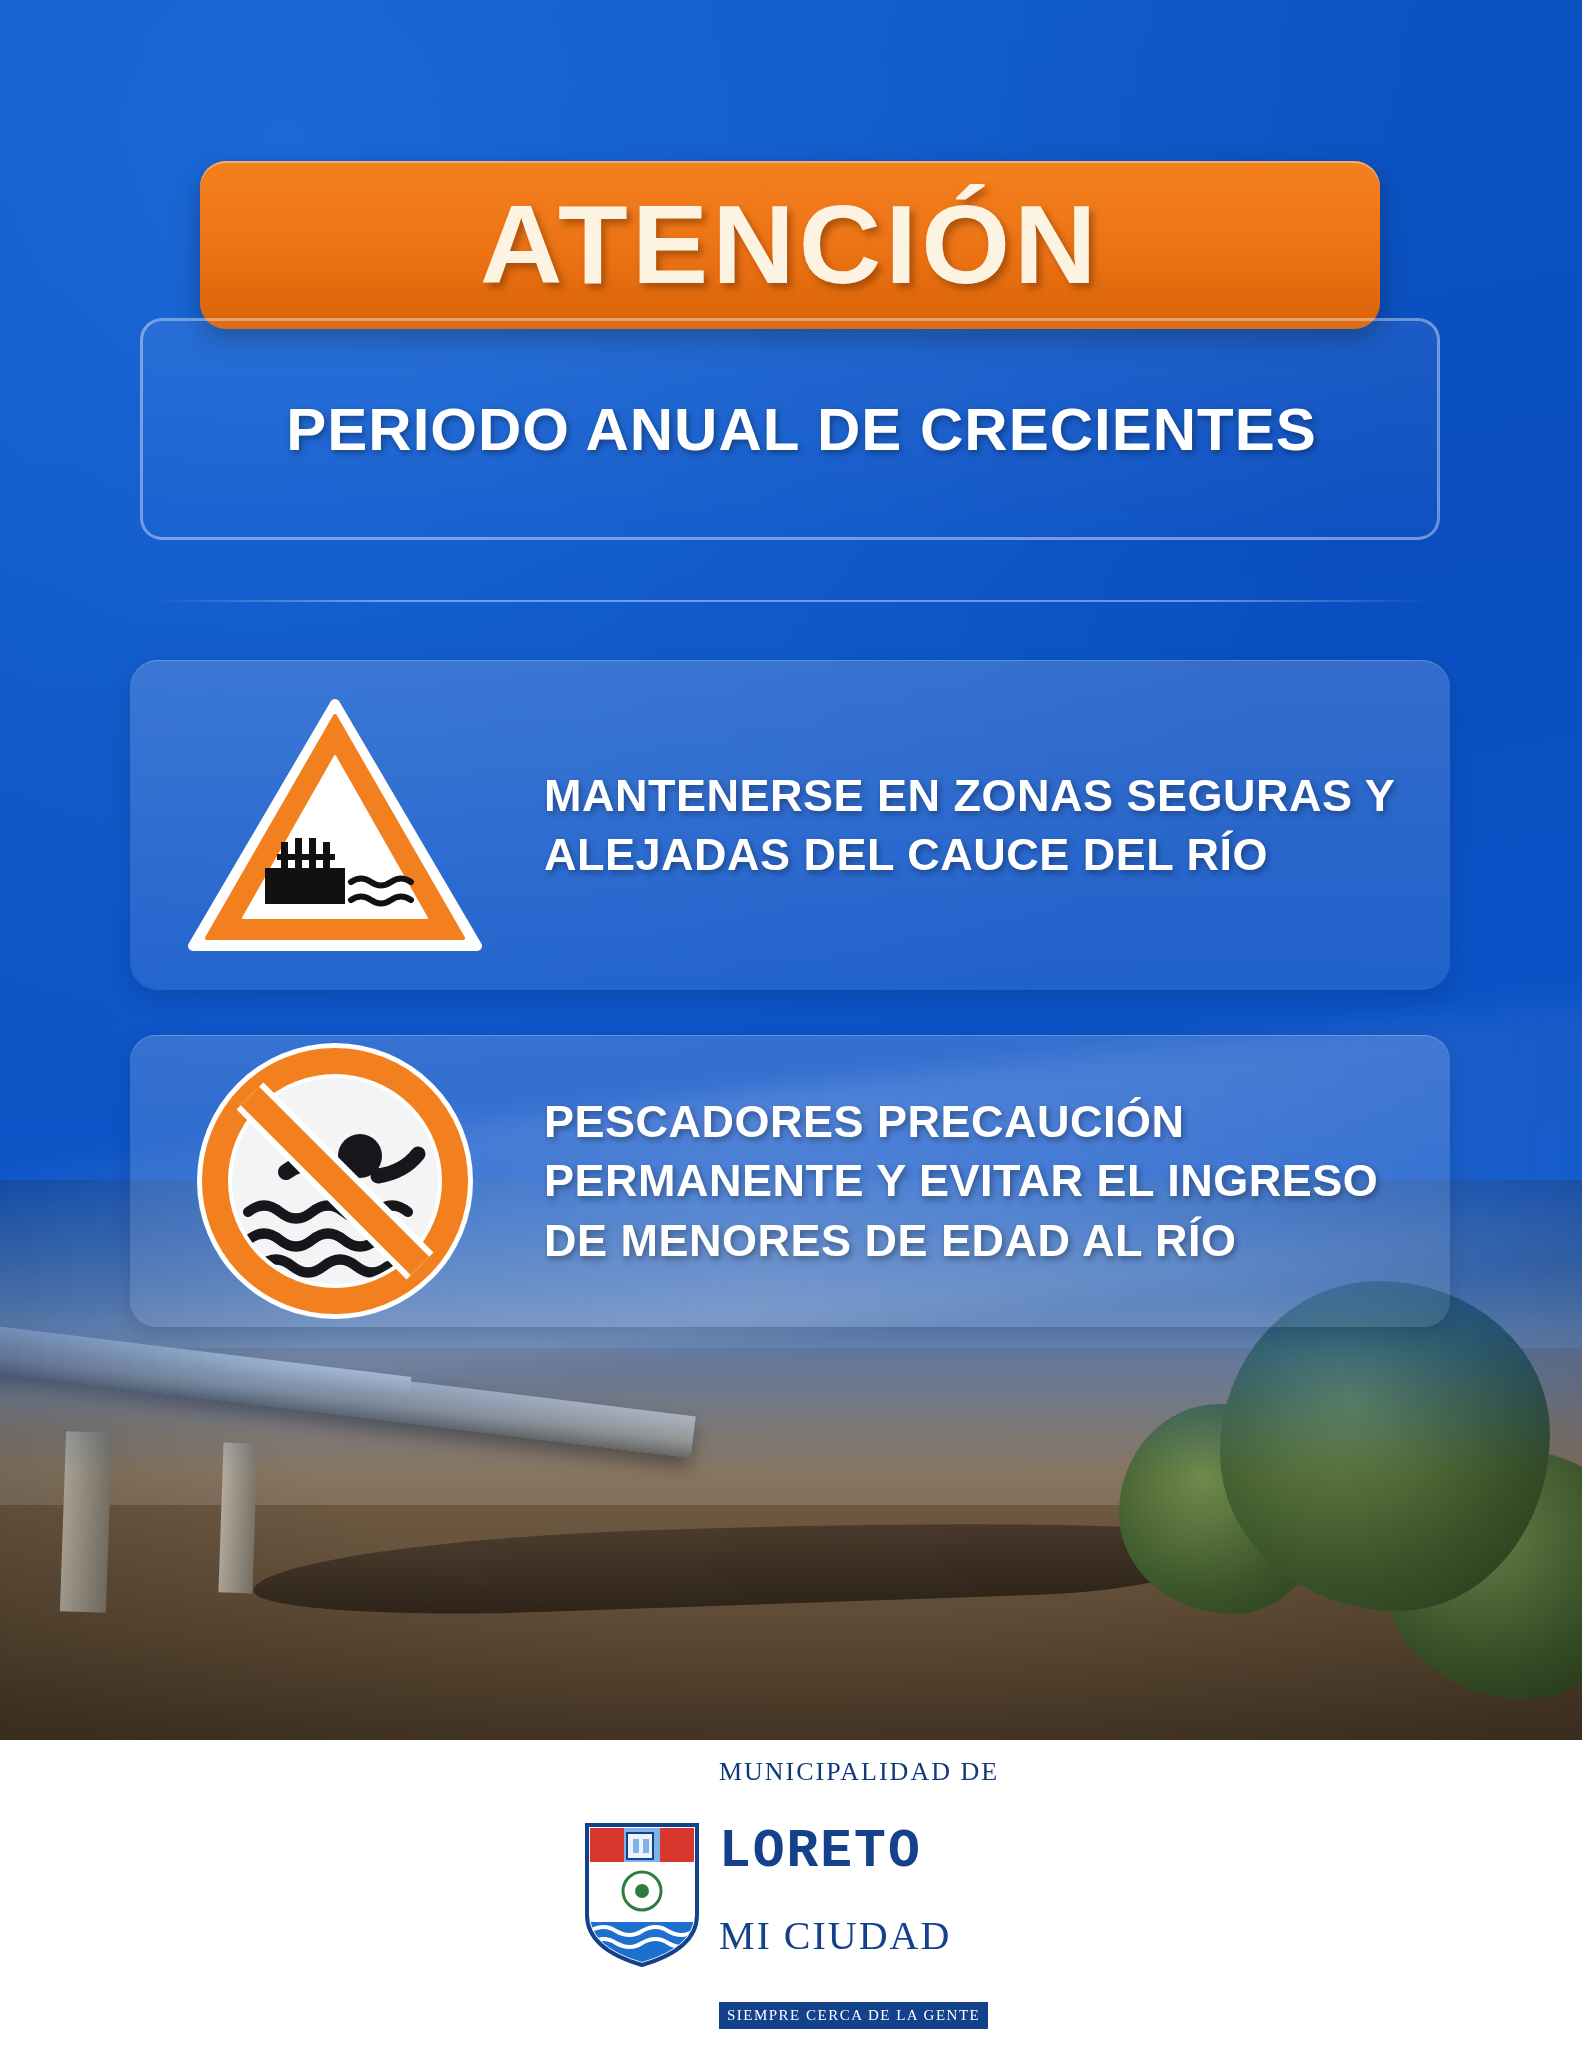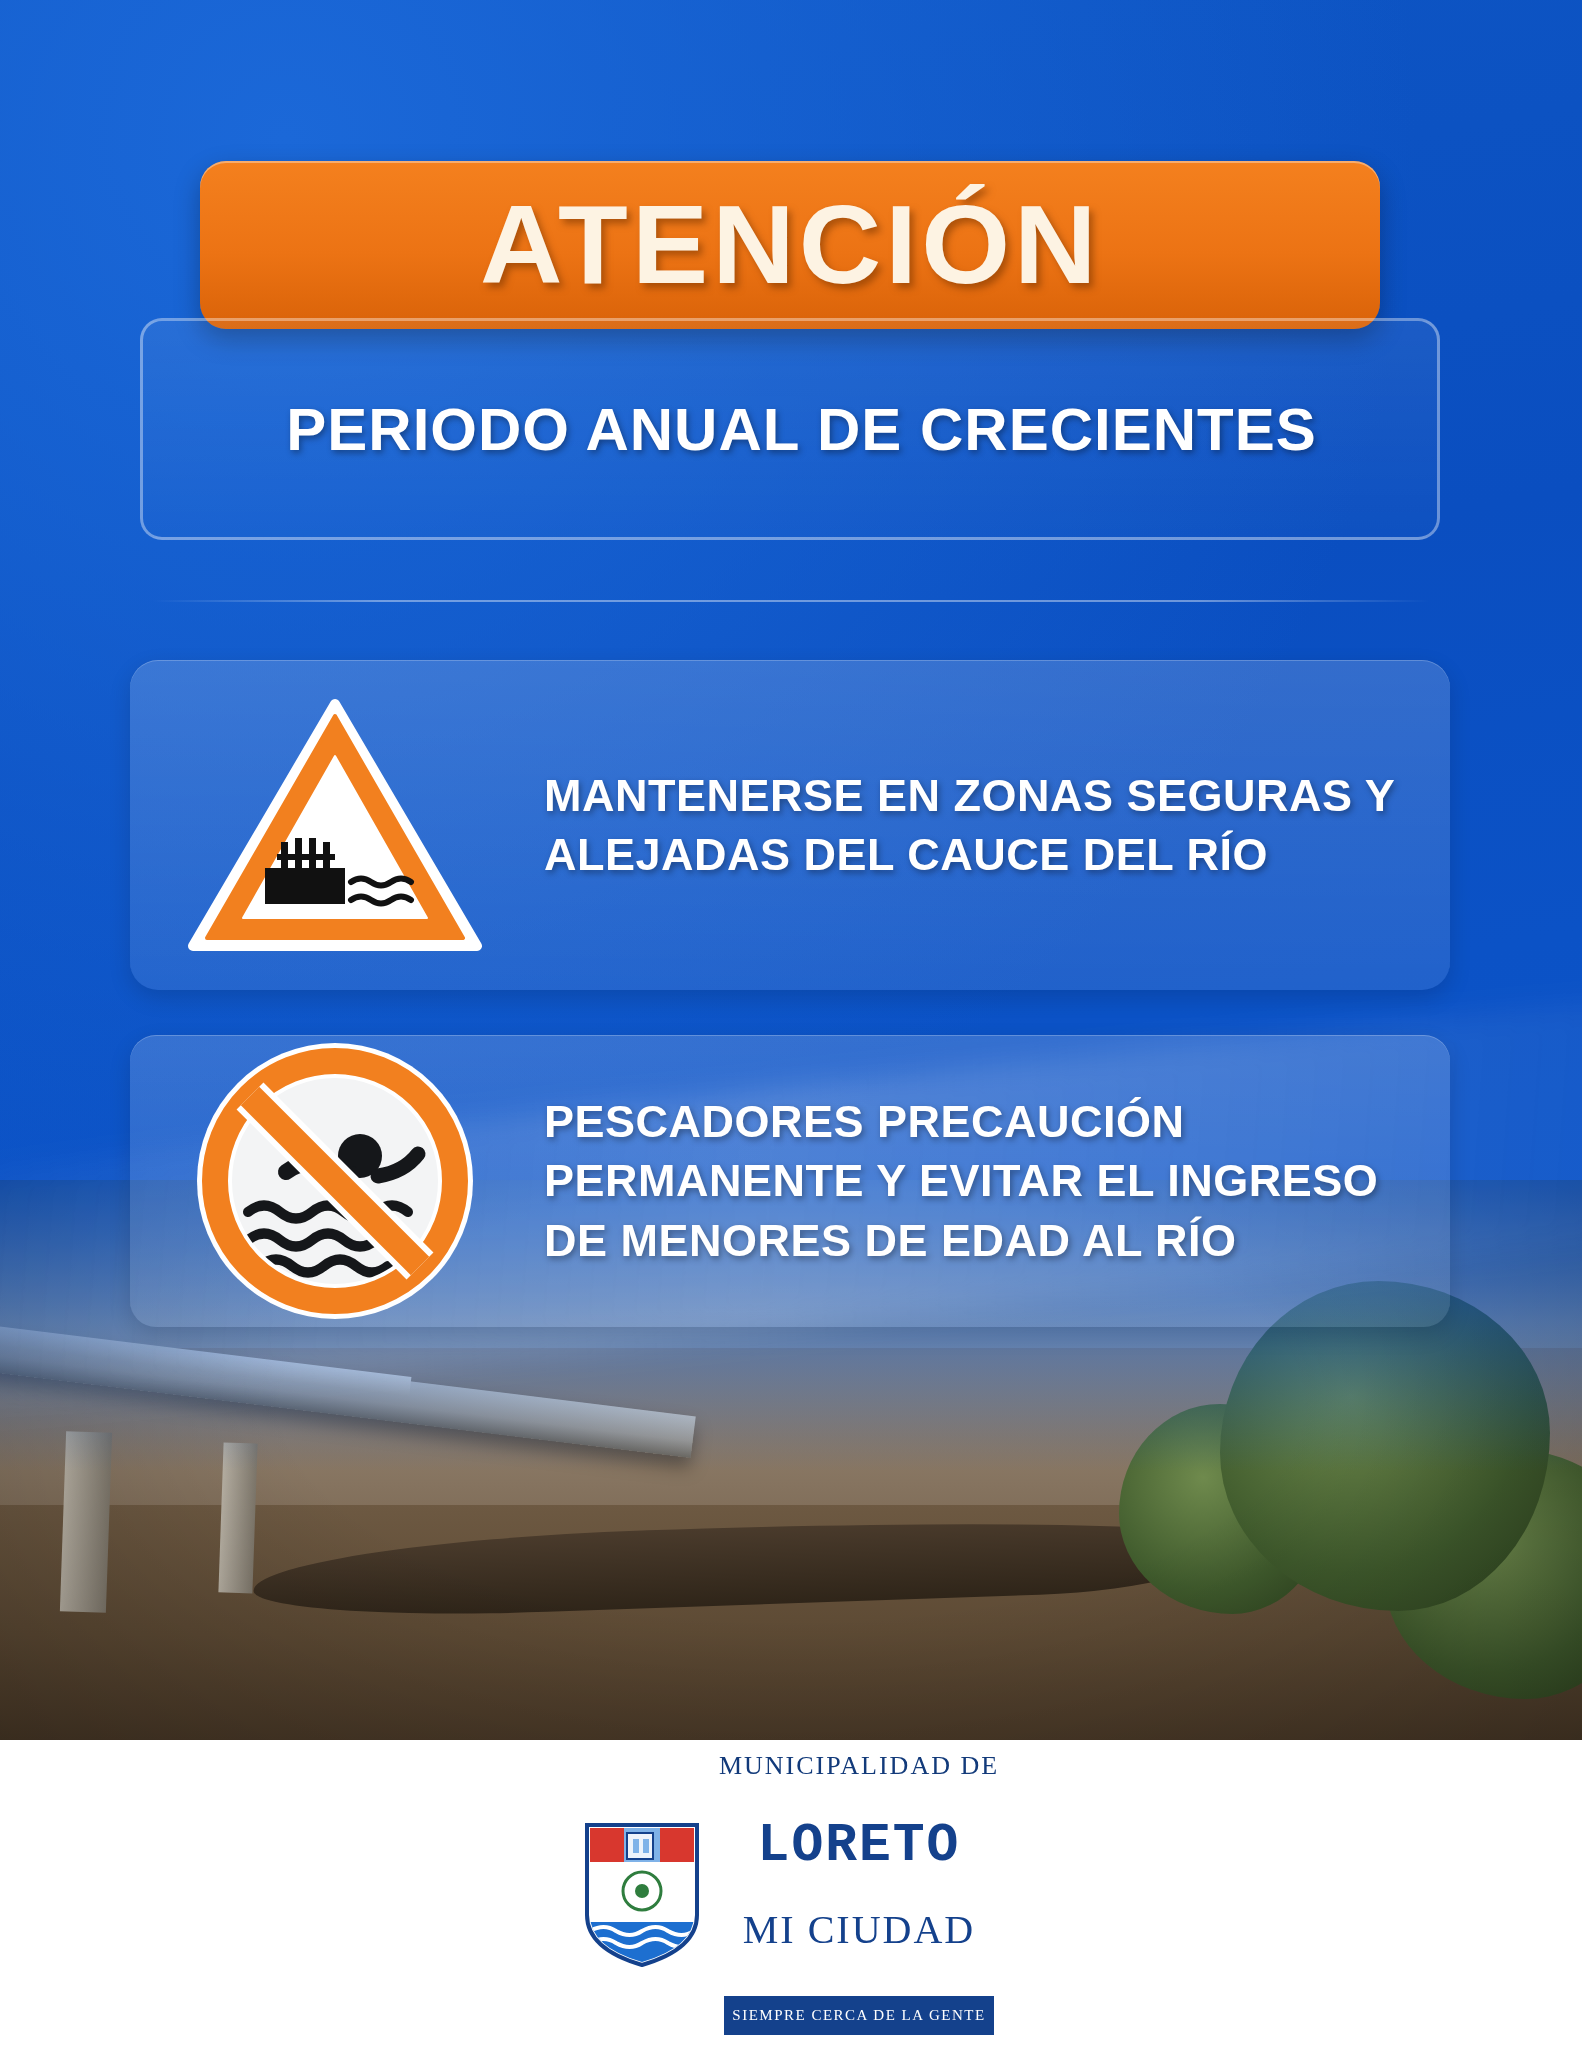--- a/index.html
+++ b/index.html
@@ -268,21 +268,21 @@
     align-items: center;
     gap: 18px;
   }
   .shield {
     width: 118px;
     height: 150px;
   }
   .logo-text {
     display: flex;
     flex-direction: column;
-    align-items: center;
+    align-items: flex-start;
     gap: 41px;
   }
   .muni {
     font-family: "Liberation Serif", serif;
     font-size: 26px;
     letter-spacing: 2px;
     color: #123a7a;
     line-height: 1;
     margin-bottom: 2px;
   }
@@ -303,21 +303,21 @@
     line-height: 1;
     margin-top: -2px;
   }
   .tagline {
     margin-top: 5px;
     background: #14418c;
     color: #ffffff;
     font-size: 15px;
     letter-spacing: 1.5px;
     text-align: center;
-    padding: 11px 8px;
+    padding: 5px 8px;
     font-family: "Liberation Serif", serif;
   }
 </style>
 </head>
 <body>
 
 <div class="poster">
 
   <div class="board">
 

